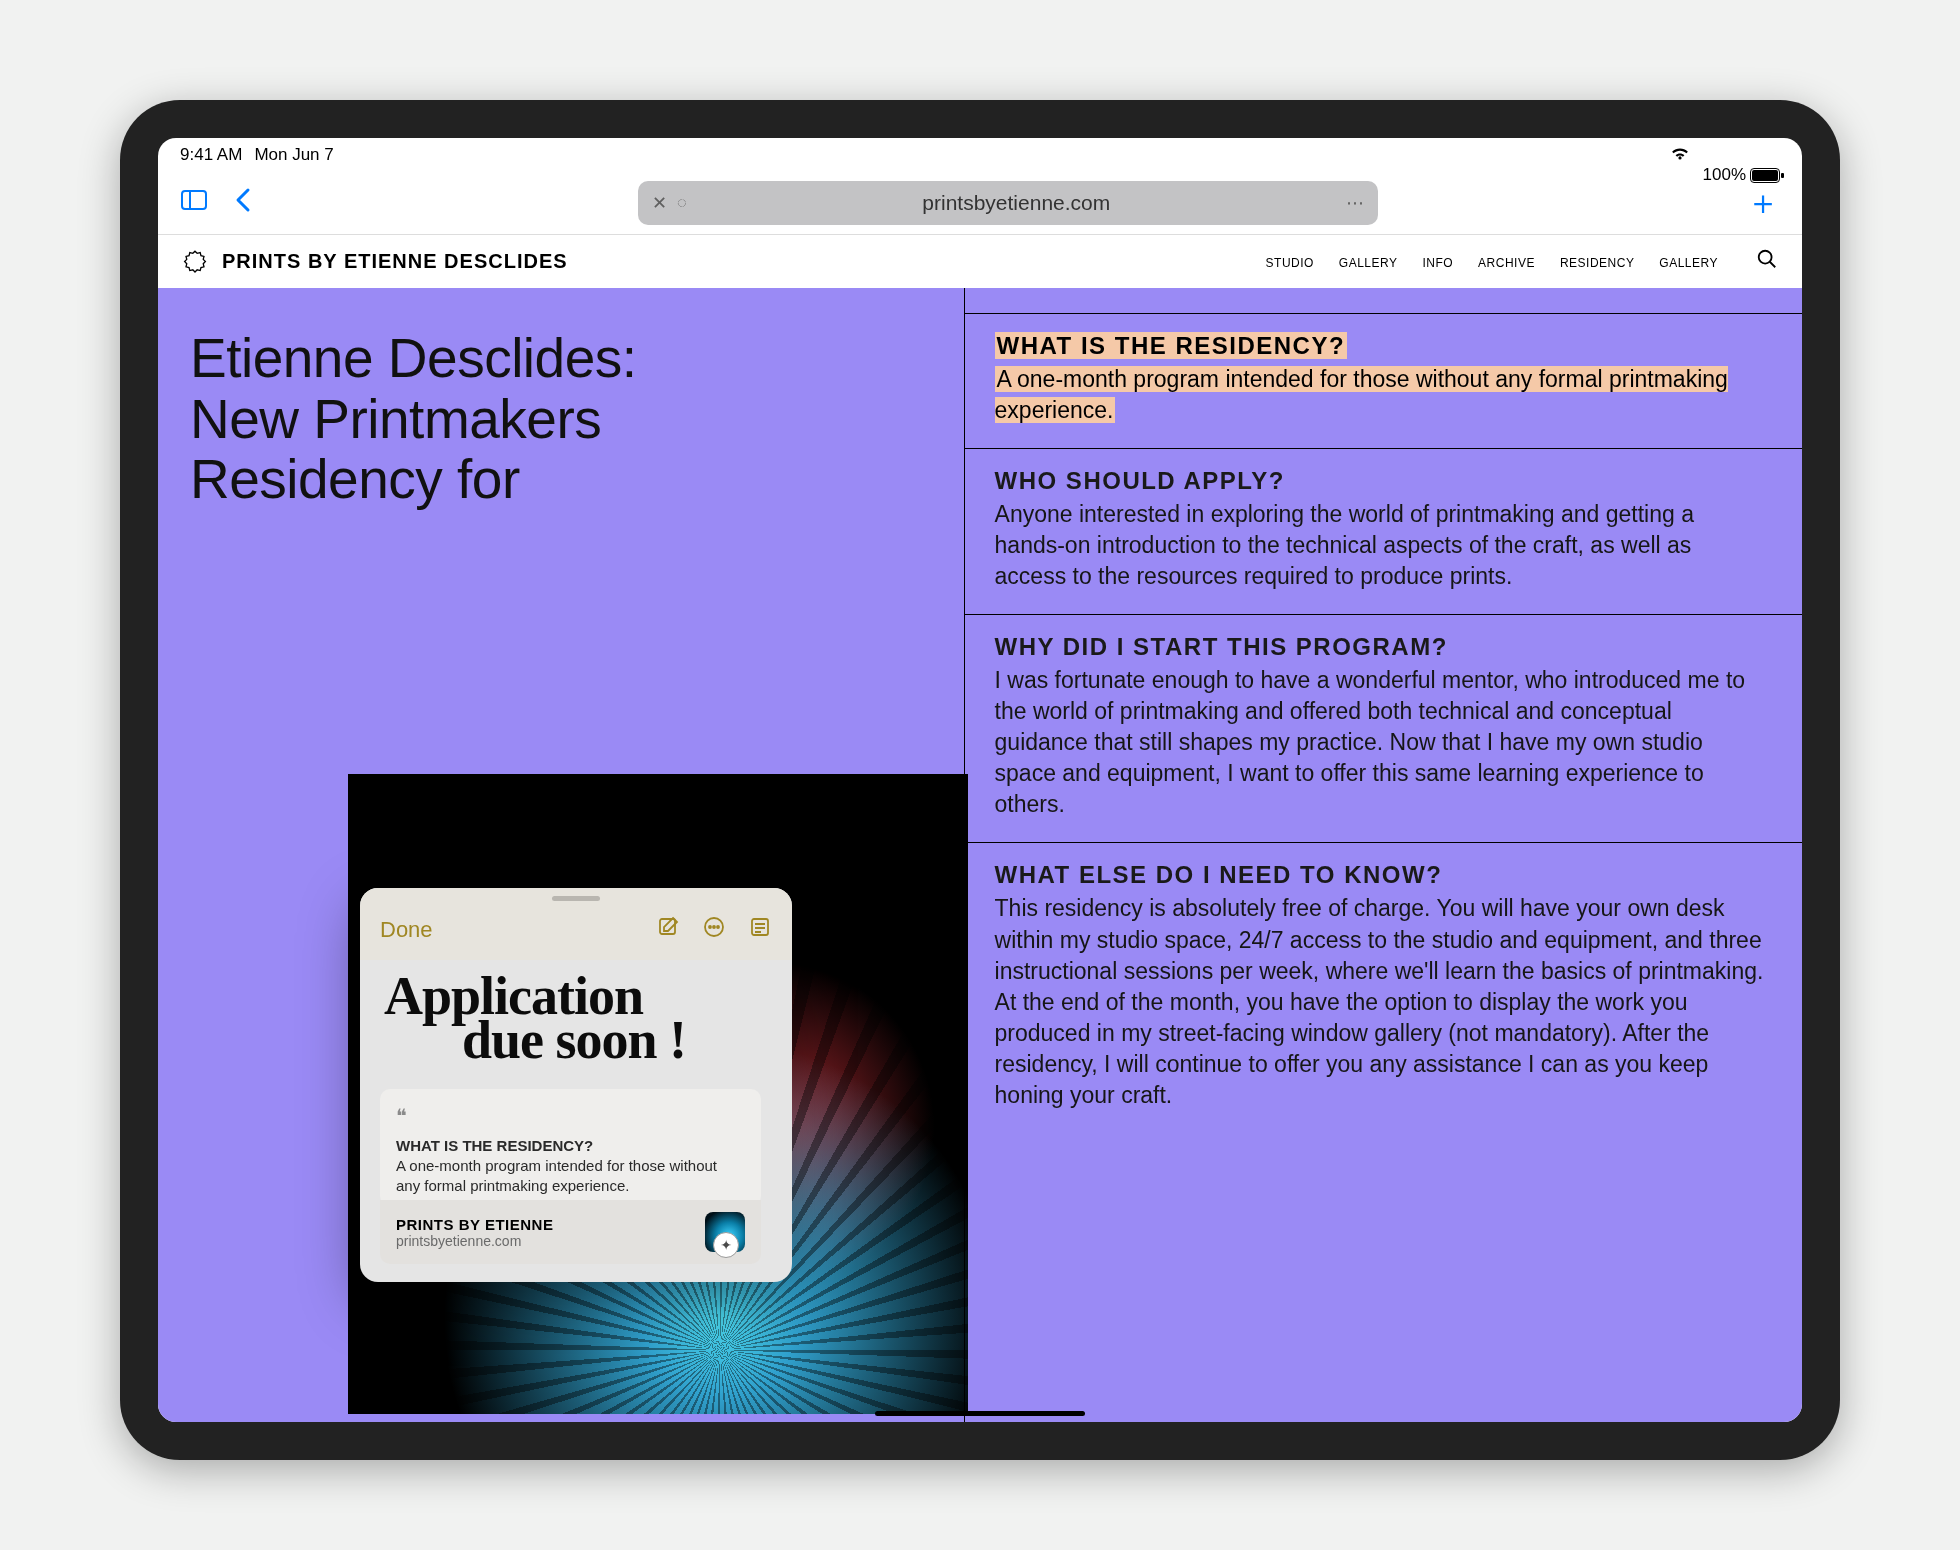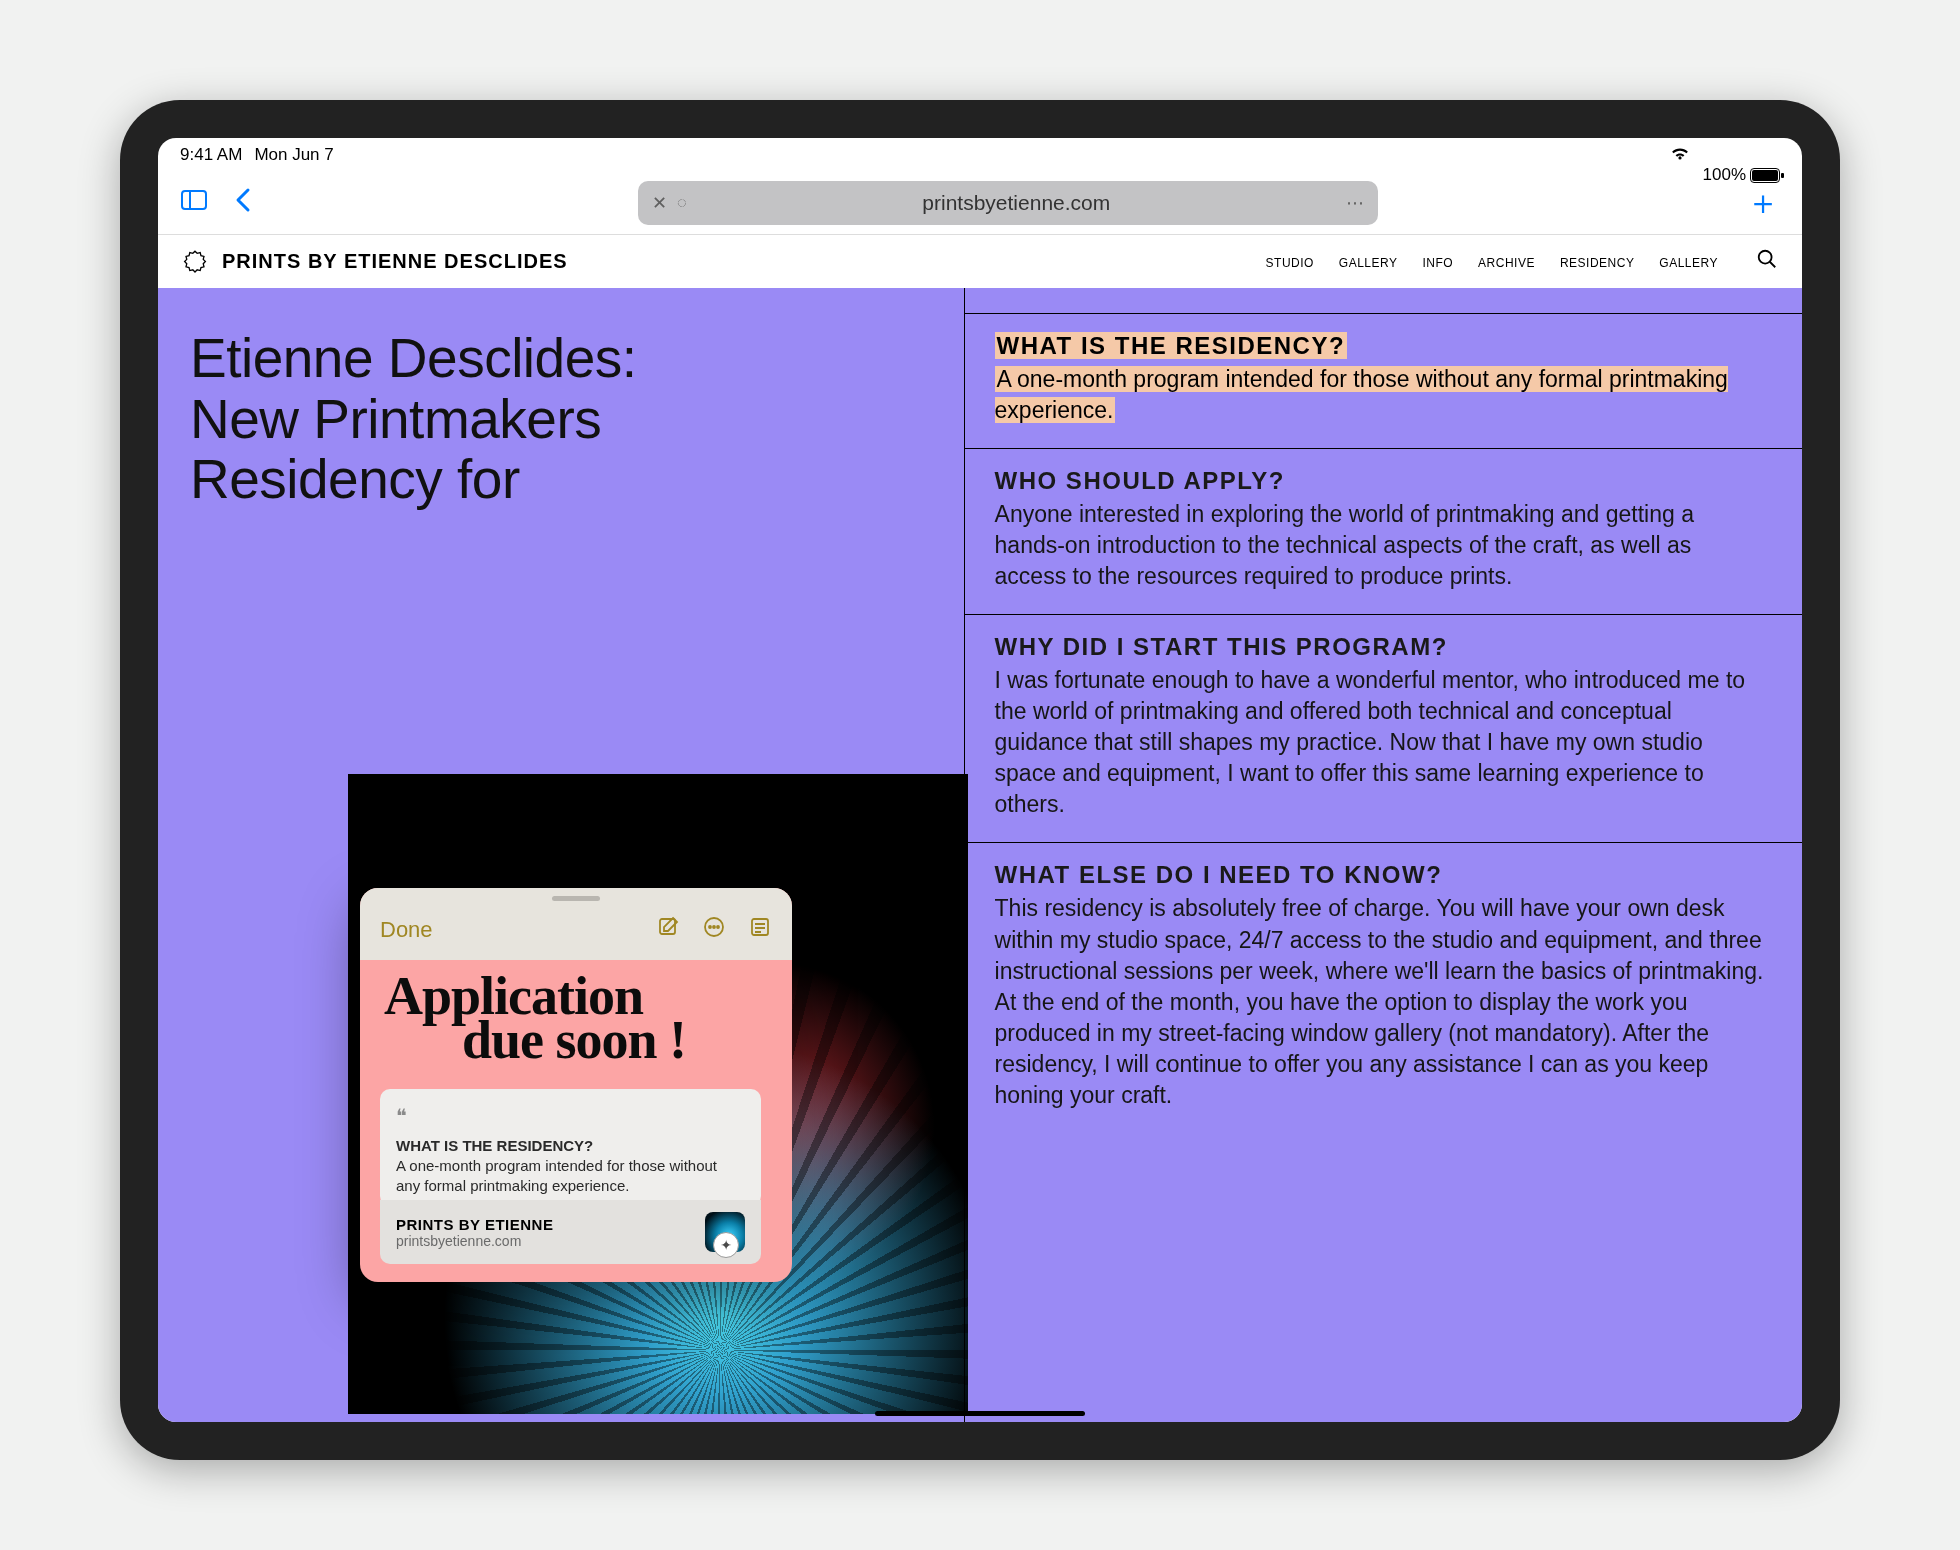--- a/index.html
+++ b/index.html
@@ -43,21 +43,21 @@
  mix-blend-mode:multiply;
 }
 
 .rightcol { position:absolute; left:49%; right:0; top:0; bottom:0; border-left:1px solid #000; }
 .faq { border-bottom:1px solid #000; padding:18px 38px 22px 30px; }
 .faq h3 { font-size:24px; font-weight:600; letter-spacing:1.5px; color:#1a1a1a; margin-bottom:4px; }
 .faq p { font-size:23px; line-height:1.35; color:#161616; }
 mark { background:#f5c9a8; padding:0 2px; }
 .topgap { height:26px; border-bottom:1px solid #000; }
 
-.note { position:absolute; left:202px; top:600px; width:432px; background:#fca5a5; border-radius:18px; box-shadow:0 18px 60px rgba(0,0,0,.4); overflow:hidden; }
+.note { position:absolute; left:202px; top:600px; width:432px; background:#e5e5e5; border-radius:18px; box-shadow:0 18px 60px rgba(0,0,0,.4); overflow:hidden; }
 .note-top { height:72px; background:#e7e4dd; display:flex; align-items:center; justify-content:space-between; padding:12px 20px 0 20px; position:relative; }
 .note-top::before { content:''; position:absolute; left:50%; top:8px; transform:translateX(-50%); width:48px; height:5px; background:#b9b6b0; border-radius:3px; }
 .note-done { color:#a08723; font-size:22px; font-weight:400; }
 .note-icons { display:flex; gap:22px; font-size:24px; color:#a08723; }
 .note-body { padding:6px 31px 18px 20px; }
 .handwriting { font-family:"Brush Script MT","Bradley Hand",cursive; font-size:54px; font-weight:700; line-height:.82; color:#0c0c0c; padding:8px 4px 26px 4px; letter-spacing:-1px; }
 .hw-line2 { display:block; padding-left:78px; }
 .quotebox { background:#efeeec; border-radius:10px; padding:14px 16px 10px 16px; font-size:15px; color:#2a2a2a; line-height:1.35; }
 .quotebox .qmark { font-size:20px; color:#8a8a8a; }
 .quotebox .qh { font-weight:600; margin-top:6px; }

